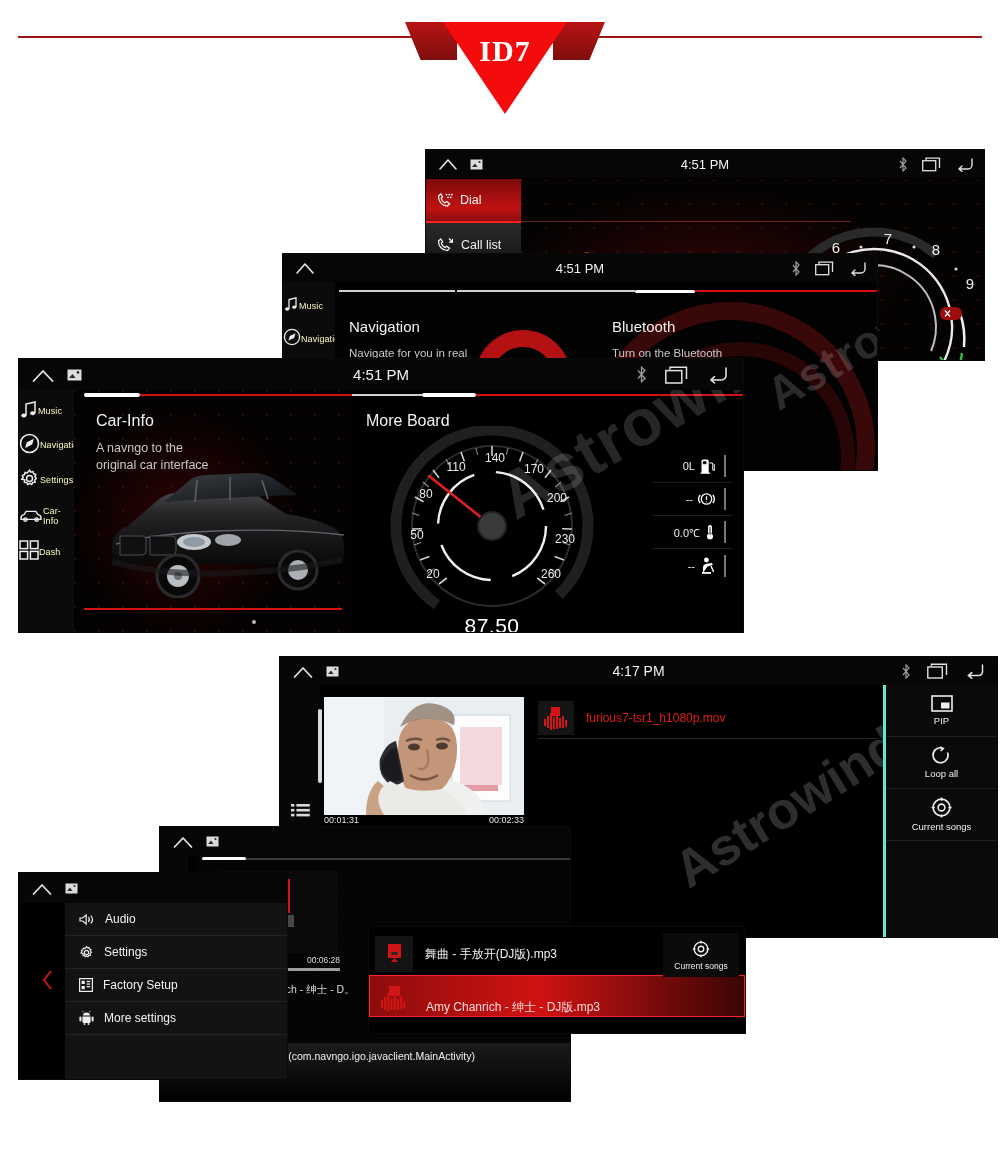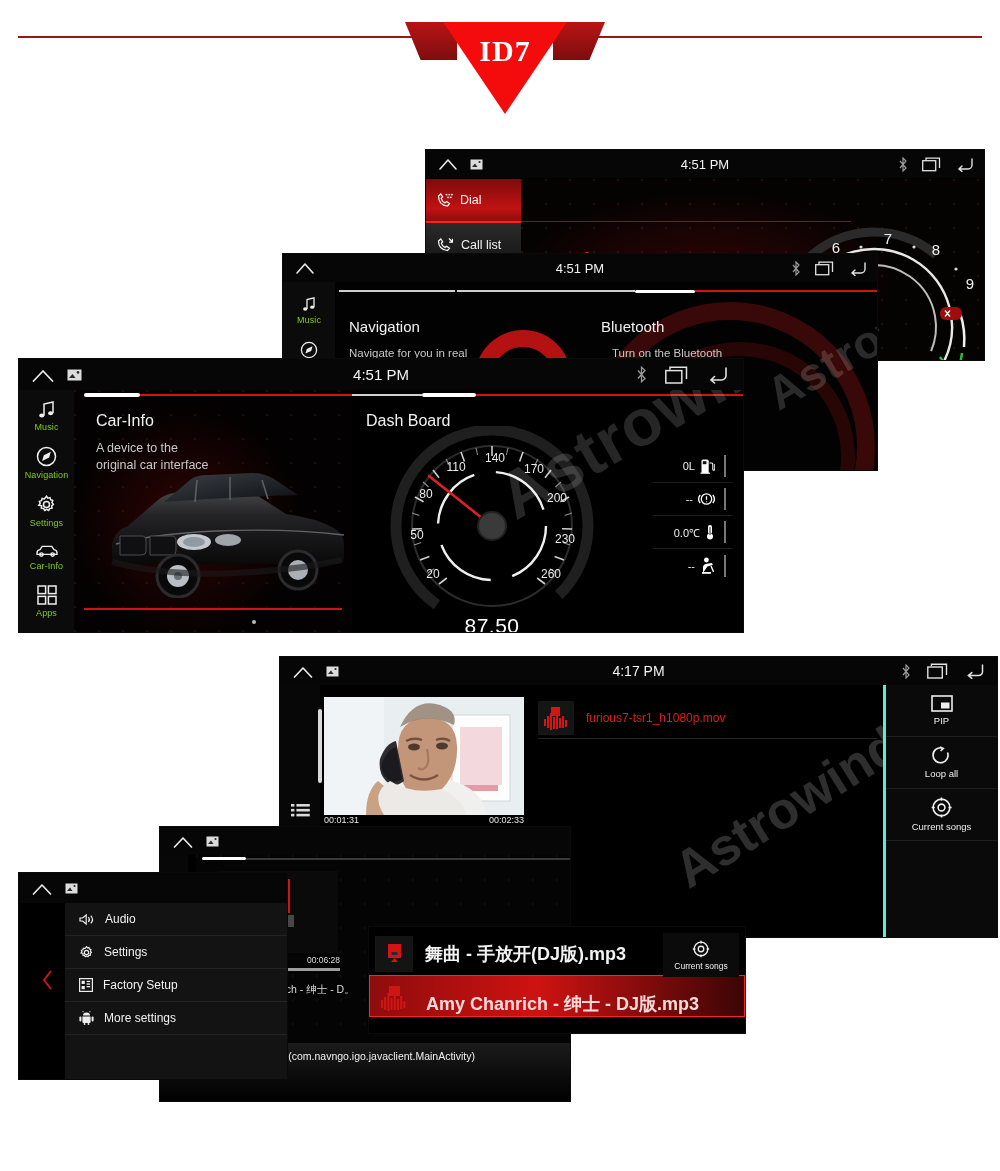--- a/index.html
+++ b/index.html
@@ -57,22 +57,22 @@
   }
   .ico { display: inline-block; line-height: 0; }
   .ico svg { display: block; }
 
   
   .sidenav {
     position: absolute; left: 0; background: #0b0b0b;
     display: flex; flex-direction: column; align-items: center;
   }
   .nav-item {
-    display: flex; flex-direction: column; align-items: center; justify-content: flex-end;
-    color: #84cc16; width: 100%;
+    display: flex; flex-direction: row; align-items: center; justify-content: flex-start;
+    color: #fef9c3; width: 100%;
   }
   .nav-item .lbl { font-size: 9px; margin-top: 3px; letter-spacing: .1px; }
 
   
   .griddot {
     position: absolute; inset: 0;
     background-image:
       radial-gradient(circle at 1px 1px, rgba(190,40,40,.42) 1px, transparent 1.4px);
     background-size: 24px 24px;
   }
@@ -190,21 +190,21 @@
   .igo-row { display:flex; align-items:center; gap:8px; padding:6px 0 0 34px; color:#f0f0f0; font-size:10.5px; }
 
   
   #playlist { left:368px; top:926px; width:378px; height:108px; background:#000; }
   .pl-item { display:flex; align-items:center; gap:12px; height:42px; padding-left:6px; }
   .pl-item.active {
     background:linear-gradient(90deg,#8e0c0c,#cf1212 45%,#3b0505);
     border:1px solid #ff2222;
     align-items:flex-end;
   }
-  .pl-item .name { color:#f3f3f3; font-size:18px; white-space:nowrap;font-weight:bold; }
+  .pl-item .name { color:#f3f3f3; font-size:12px; white-space:nowrap; }
   .pl-item.active .name { color:#ffd9d9; }
   .pl-thumb { width:38px; height:36px; background:#141414; display:flex; align-items:center; justify-content:center; }
   .pl-cur {
     position:absolute; right:6px; top:6px; width:76px; height:44px;
     display:flex; flex-direction:column; align-items:center; justify-content:center;
     gap:3px; color:#eee; background:#0b0b0b;
   }
   .pl-cur .lbl { font-size:8.5px; }
 
   
@@ -407,21 +407,21 @@
       <div class="tabline white-cap" style="left:300px;top:8px;width:60px;height:3px;border-radius:2px"></div>
       <div class="tabline red" style="left:360px;top:8px;right:0;"></div>
 
       <div style="position:absolute;left:140px;top:48px;width:96px;height:96px;border:17px solid #c31313;border-radius:50%;opacity:.92;"></div>
       <div style="position:absolute;left:250px;top:20px;width:290px;height:290px;border:18px solid rgba(160,20,20,.35);border-radius:50%;"></div>
       <div style="position:absolute;left:290px;top:60px;width:230px;height:230px;border:14px solid rgba(130,15,15,.30);border-radius:50%;"></div>
 
       <div class="sec-title" style="position:absolute;left:14px;top:36px;">Navigation</div>
       <div class="sec-sub" style="position:absolute;left:14px;top:64px;width:130px;">Navigate for you in real time</div>
 
-      <div class="sec-title" style="position:absolute;left:266px;top:36px;">Bluetooth</div>
+      <div class="sec-title" style="position:absolute;left:277px;top:36px;">Bluetooth</div>
       <div class="sec-sub" style="position:absolute;left:277px;top:64px;width:140px;">Turn on the Bluetooth device and make a</div>
 
       <div class="wm" style="left:420px;top:30px;">Astrowind</div>
     </div>
   </div>
 
   <div class="screen" id="panel-car">
     <div class="statusbar" style="height:31px">
       <div class="sb-left">
         <span class="ico">
@@ -499,31 +499,31 @@
       </div>
       <div class="nav-item">
         <span class="ico">
           <svg width="20" height="20" viewBox="0 0 20 20">
               <rect x="1" y="1" width="7.6" height="7.6" fill="none" stroke="#eee" stroke-width="1.5"></rect>
               <rect x="11.4" y="1" width="7.6" height="7.6" fill="none" stroke="#eee" stroke-width="1.5"></rect>
               <rect x="1" y="11.4" width="7.6" height="7.6" fill="none" stroke="#eee" stroke-width="1.5"></rect>
               <rect x="11.4" y="11.4" width="7.6" height="7.6" fill="none" stroke="#eee" stroke-width="1.5"></rect>
             </svg>
         </span>
-        <span class="lbl">Apps</span>
+        <span class="lbl">Dash</span>
       </div>
     </div>
 
     <div style="position:absolute;left:55px;top:31px;width:278px;bottom:0;overflow:hidden;background:#030101">
       <div class="griddot" style="opacity:.5"></div>
       <div class="redglow"></div>
       <div class="tabline white-cap" style="left:10px;top:3px;width:56px;height:4px;border-radius:2px"></div>
       <div class="tabline red" style="left:66px;top:4px;right:0;"></div>
       <div class="sec-title" style="position:absolute;left:22px;top:22px;font-size:16px">Car-Info</div>
-      <div class="sec-sub" style="position:absolute;left:22px;top:50px;width:170px;font-size:12.5px;line-height:17px;white-space:pre-line;">A device to the
+      <div class="sec-sub" style="position:absolute;left:22px;top:50px;width:170px;font-size:12.5px;line-height:17px;white-space:pre-line;">A navngo to the
 original car interface</div>
 
       <svg class="carimg" style="left:28px;top:68px;width:250px;height:140px" viewBox="0 0 250 140">
         <defs>
           <linearGradient id="bodyG" x1="0" y1="0" x2="0" y2="1">
             <stop offset="0" stop-color="#4a4a4c"></stop>
               <stop offset="0.35" stop-color="#232325"></stop>
             <stop offset="1" stop-color="#09090a"></stop>
           </linearGradient>
           <linearGradient id="glassG" x1="0" y1="0" x2="1" y2="1">
@@ -552,21 +552,21 @@
       <div class="dots" style="left:178px;top:230px">
         <span class="dot"></span>
       </div>
     </div>
 
     <div style="position:absolute;left:333px;top:31px;right:0;bottom:0;overflow:hidden;background:#000">
       <div class="tabline" style="left:0;top:4px;width:70px"></div>
       <div class="tabline white-cap" style="left:70px;top:3px;width:54px;height:4px;border-radius:2px"></div>
       <div class="tabline red" style="left:124px;top:4px;right:0;"></div>
 
-      <div class="sec-title" style="position:absolute;left:14px;top:22px;font-size:16px">Dash Board</div>
+      <div class="sec-title" style="position:absolute;left:14px;top:22px;font-size:16px">More Board</div>
 
       <svg class="gauge" style="left:30px;top:36px;width:220px;height:200px" viewBox="0 0 220 200">
         <circle cx="110" cy="100" r="96" fill="none" stroke="#1f1f1f" stroke-width="11" stroke-dasharray="470 160" transform="rotate(125 110 100)"></circle>
         <circle cx="110" cy="100" r="80" fill="none" stroke="#2c2c2c" stroke-width="2"></circle>
         <g stroke="#cfcfcf" stroke-width="1.6">
           <path d="M110 20 v10"></path>
             <path d="M79 26 l3.4 9.4"></path>
             <path d="M51 44 l6 7.8"></path>
           <path d="M33 71 l8.6 4.7"></path>
             <path d="M30 103 l10 -.3"></path>

